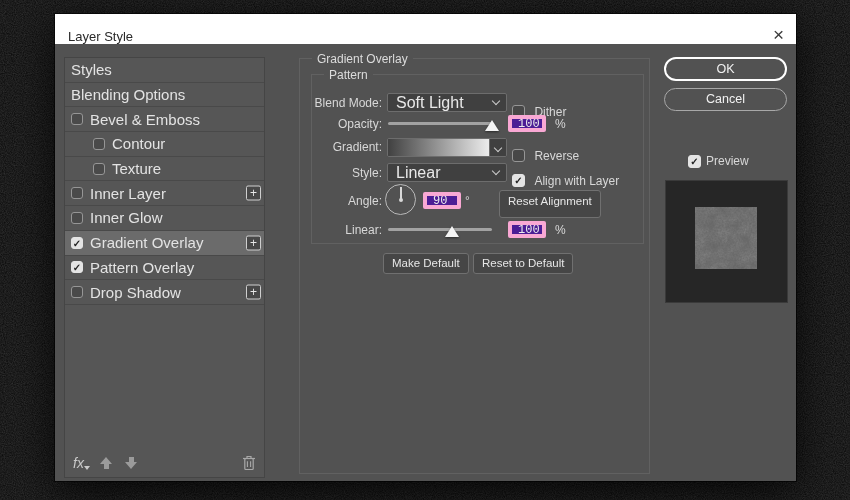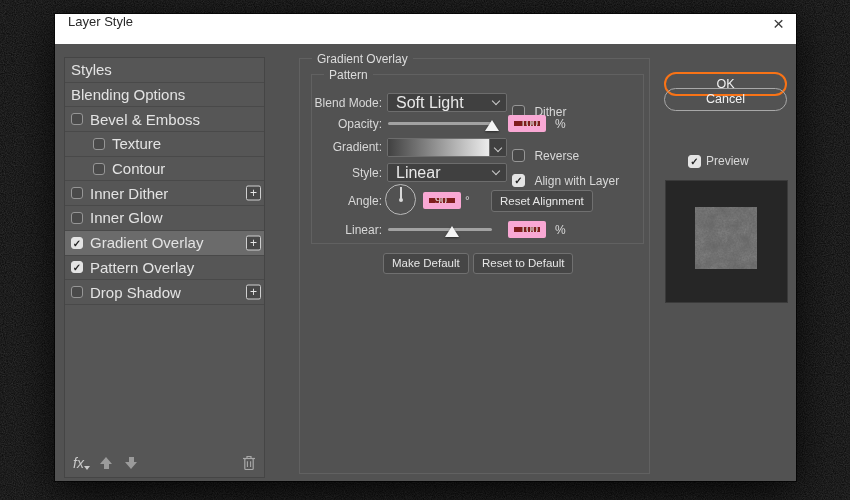--- a/index.html
+++ b/index.html
@@ -5,21 +5,21 @@
   * { margin:0; padding:0; box-sizing:border-box; }
   html,body { width:850px; height:500px; overflow:hidden; background:#050505;
               font-family:"Liberation Sans", sans-serif; }
   .stage { position:relative; width:850px; height:500px; }
   .bg-noise { position:absolute; left:0; top:0; }
 
   
   .dialog { position:absolute; left:55px; top:14px; width:741px; height:467px;
             background:#525252; box-shadow:0 0 0 1px rgba(0,0,0,.65), 0 10px 40px rgba(0,0,0,.8); }
   .titlebar { position:absolute; left:0; top:0; width:100%; height:30px; background:#ffffff;
-              display:flex; align-items:flex-start; }
+              display:flex; align-items:flex-end; }
   .titlebar .title { margin-left:13px; font-size:13px; color:#2a2a2a; }
   .titlebar .close { margin-left:auto; margin-right:12px; font-size:19px; line-height:19px;
                      color:#3c3c3c; cursor:default; }
 
   
   .sidebar { position:absolute; left:9px; top:43px; width:201px; height:421px;
              background:#565656; border:1px solid #454545; }
   .row { position:relative; height:24.7px; display:flex; align-items:center;
          padding-left:6px; border-bottom:1px solid #494949; }
   .row.selected { background:#6b6b6b; }
@@ -70,39 +70,39 @@
   .panel-chk { width:13px; height:13px; border:1px solid #969696; border-radius:3px; background:#474747;
                font-size:10px; font-weight:bold; line-height:12px; text-align:center; color:#222;
                display:inline-block; vertical-align:middle; }
   .panel-chk.checked { background:#e4e4e4; border-color:#e4e4e4; }
   .chk-lbl { font-size:12px; color:#d8d8d8; margin-left:5px; vertical-align:middle; }
 
   .slider-track { position:absolute; left:76px; width:104px; height:3px; background:#a2a2a2; border-radius:2px; }
   .slider-thumb { position:absolute; width:0; height:0; border-left:7px solid transparent;
                   border-right:7px solid transparent; border-bottom:11px solid #f4f4f4;
                   filter:drop-shadow(0 1px 1px rgba(0,0,0,.5)); }
-  .valbox { position:absolute; width:38px; height:17px; background:#7f1d1d; border:6px solid #f9a8d4;
-            border-radius:2px; color:#ececec; font-size:12px; font-family:Liberation Serif, serif;
+  .valbox { position:absolute; width:38px; height:17px; background:#4c1d95; border:4px solid #f9a8d4;
+            border-radius:2px; color:#ececec; font-size:12px; font-family:Liberation Mono, monospace;
             padding-left:6px; }
   .unit { position:absolute; font-size:12px; color:#d8d8d8; }
 
   .dial { position:absolute; left:73px; top:109px; width:31px; height:31px; border:1px solid #b9b9b9;
           border-radius:50%; }
   .dial .needle { position:absolute; left:50%; top:2px; width:2px; height:13px; margin-left:-1px;
                   background:#d9d9d9; }
   .dial .dot { position:absolute; left:50%; top:50%; width:4px; height:4px; margin:-2px 0 0 -2px;
                border-radius:50%; background:#d9d9d9; }
 
   .sq-btn { position:absolute; height:21px; line-height:19px; padding:0 8px; background:#464646;
             border:1px solid #707070; border-radius:3px; color:#e6e6e6; font-size:11.5px; text-align:center; }
 
   
   .pill { position:absolute; left:609px; width:123px; height:24px; border-radius:12px;
           background:transparent; color:#f1f1f1; font-size:12.5px; text-align:center; }
-  .pill-ok { top:43px; border:2px solid #f97316; line-height:20px;margin-top:15px; }
+  .pill-ok { top:43px; border:2px solid #ffffff; line-height:20px; }
   .pill-norm { height:23px; border:1px solid #a8a8a8; line-height:21px;text-align:center; }
   .preview-chk-wrap { position:absolute; left:633px; top:140px; display:flex; align-items:center; }
   .preview-box { position:absolute; left:610px; top:166px; width:123px; height:123px; background:#262626;
                  border:1px solid #3a3a3a; }
   .preview-tex { position:absolute; left:29px; top:26px; width:62px; height:62px; }
 </style>
 </head>
 <body>
 
 <div class="stage">
@@ -128,29 +128,29 @@
       </div>
       <div class="row nochk">
         <span class="lbl">Blending Options</span>
       </div>
       <div class="row">
         <span class="checkbox"></span>
         <span class="lbl">Bevel &amp; Emboss</span>
       </div>
       <div class="row indent">
         <span class="checkbox"></span>
+        <span class="lbl">Contour</span>
+      </div>
+      <div class="row indent">
+        <span class="checkbox"></span>
         <span class="lbl">Texture</span>
       </div>
-      <div class="row indent">
-        <span class="checkbox"></span>
-        <span class="lbl">Contour</span>
-      </div>
-      <div class="row">
-        <span class="checkbox"></span>
-        <span class="lbl">Inner Dither</span>
+      <div class="row">
+        <span class="checkbox"></span>
+        <span class="lbl">Inner Layer</span>
         <span class="plusbtn">+</span>
       </div>
       <div class="row">
         <span class="checkbox"></span>
         <span class="lbl">Inner Glow</span>
       </div>
       <div class="row selected">
         <span class="checkbox checked">✓</span>
         <span class="lbl">Gradient Overlay</span>
         <span class="plusbtn">+</span>
@@ -228,21 +228,21 @@
           <span class="chk-lbl">Align with Layer</span>
         </div>
 
         <span class="flabel" style="top:119px">Angle:</span>
         <div class="dial">
           <span class="needle"></span>
           <span class="dot"></span>
         </div>
         <input class="valbox" style="left: 111px; top: 117px;" value="90">
         <span class="unit" style="left:153px; top:119px">°</span>
-        <div class="sq-btn" style="left:179px; top:115px; height:22px; line-height:20px">Reset Alignment</div>
+        <div class="sq-btn" style="left:187px; top:115px; height:28px; line-height:20px">Reset Alignment</div>
 
         <span class="flabel" style="top:148px">Linear:</span>
         <div class="slider-track" style="top:153px"></div>
         <div class="slider-thumb" style="left:133px; top:151px"></div>
         <input class="valbox" style="left: 196px; top: 146px;" value="100">
         <span class="unit" style="left:243px; top:148px">%</span>
       </div>
 
       <div class="sq-btn" style="left:83px; top:194px">Make Default</div>
       <div class="sq-btn" style="left:173px; top:194px">Reset to Default</div>

